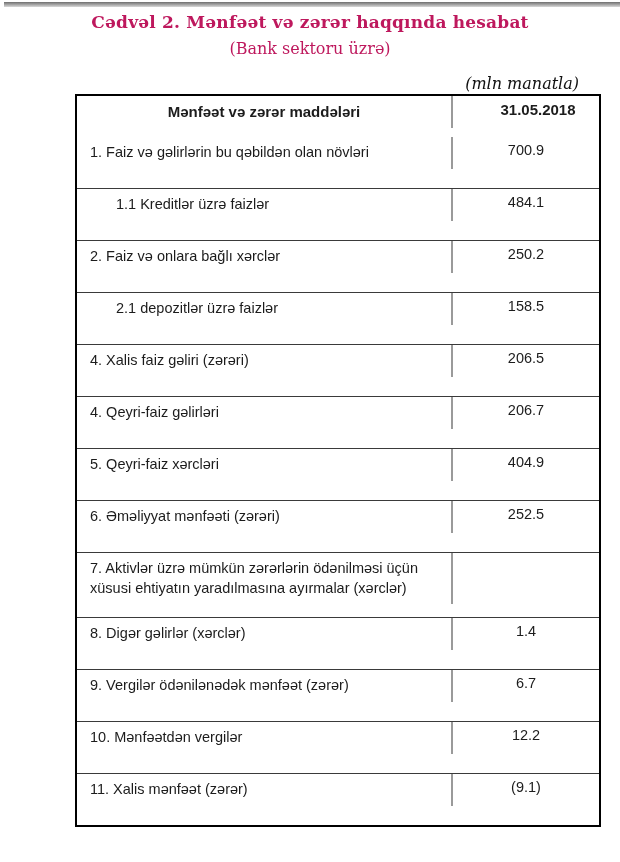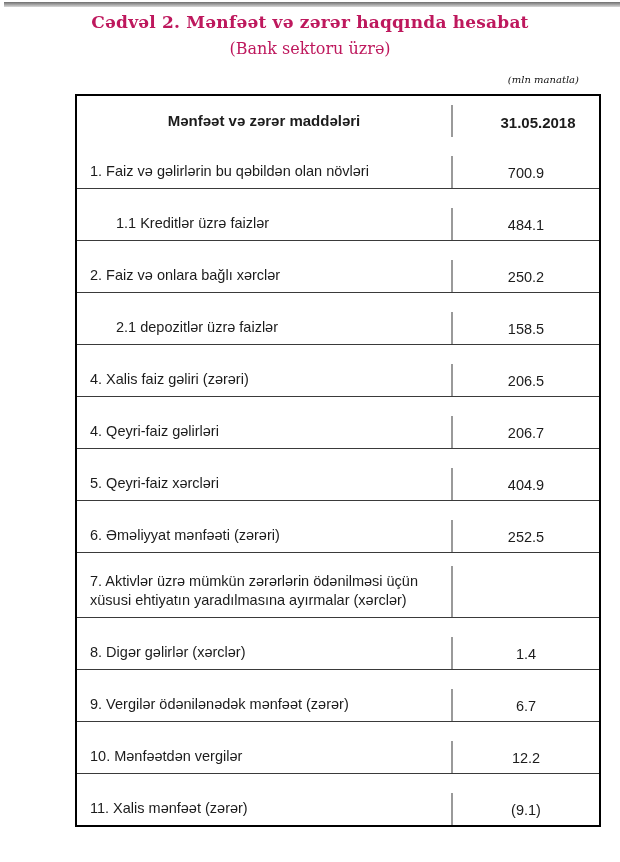--- a/index.html
+++ b/index.html
@@ -48,33 +48,33 @@
     top: 74px;
     width: 526px;
   }
 
   .unit-note {
     height: 19px;
     text-align: right;
     padding-right: 22px;
     font-family: "DejaVu Serif", "Liberation Serif", serif;
     font-style: italic;
-    font-size: 10px;
+    font-size: 16px;
     color: #111111;
     margin-bottom: 1px;
   }
 
   .pnl-table {
     border: 2px solid #000000;
     background: #ffffff;
   }
 
   .row {
     display: flex;
-    align-items: flex-end;
+    align-items: flex-start;
     border-top: 1.5px solid #3a3a3a;
   }
   .row:first-child { border-top: none; }
 
   .header-row { min-height: 41px; }
   .body-row   { min-height: 51px; }
   .body-row.tall { min-height: 64px; }
 
   .cell {
     box-sizing: border-box;

